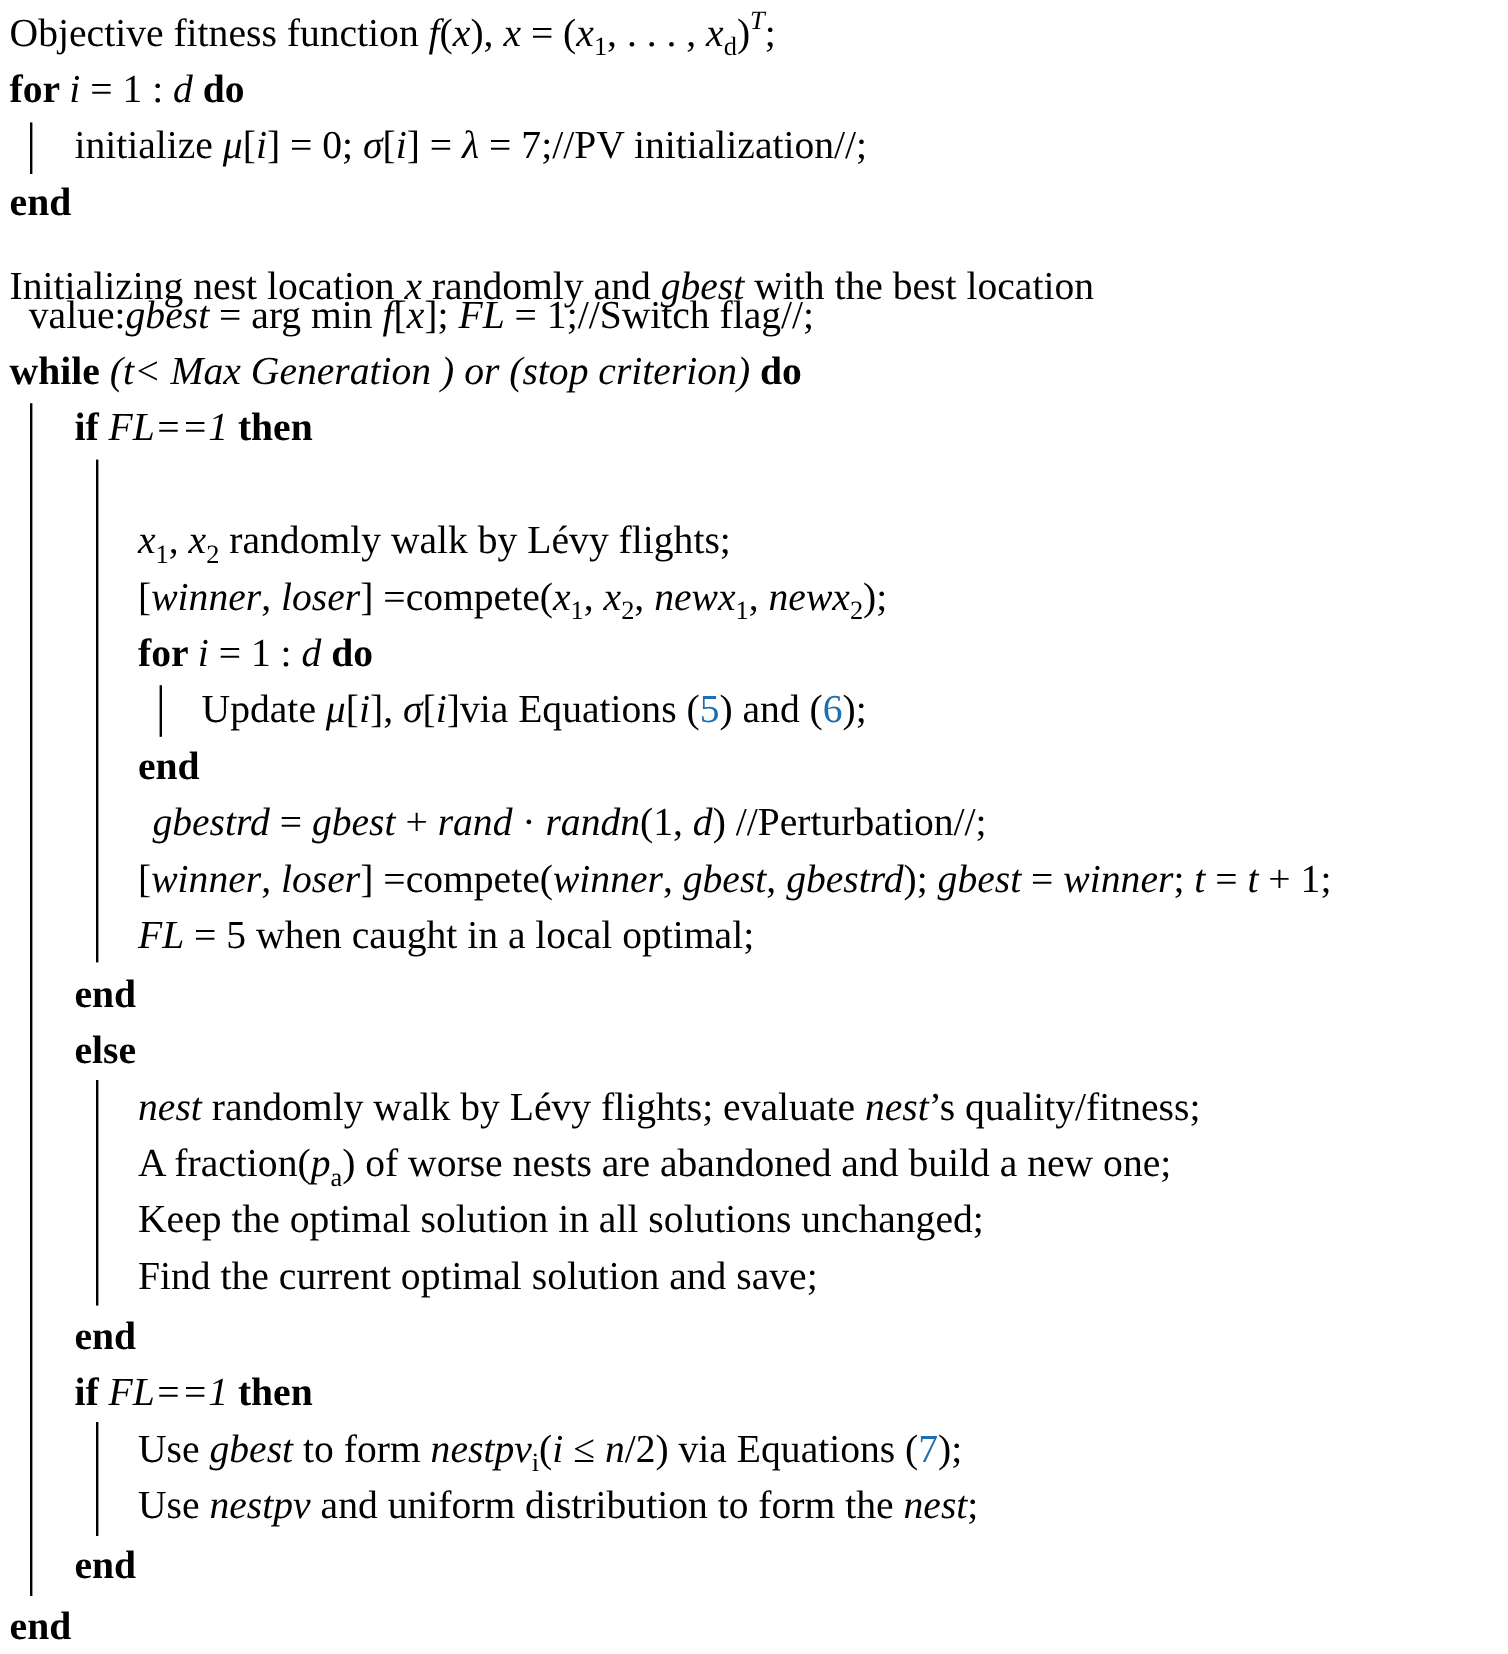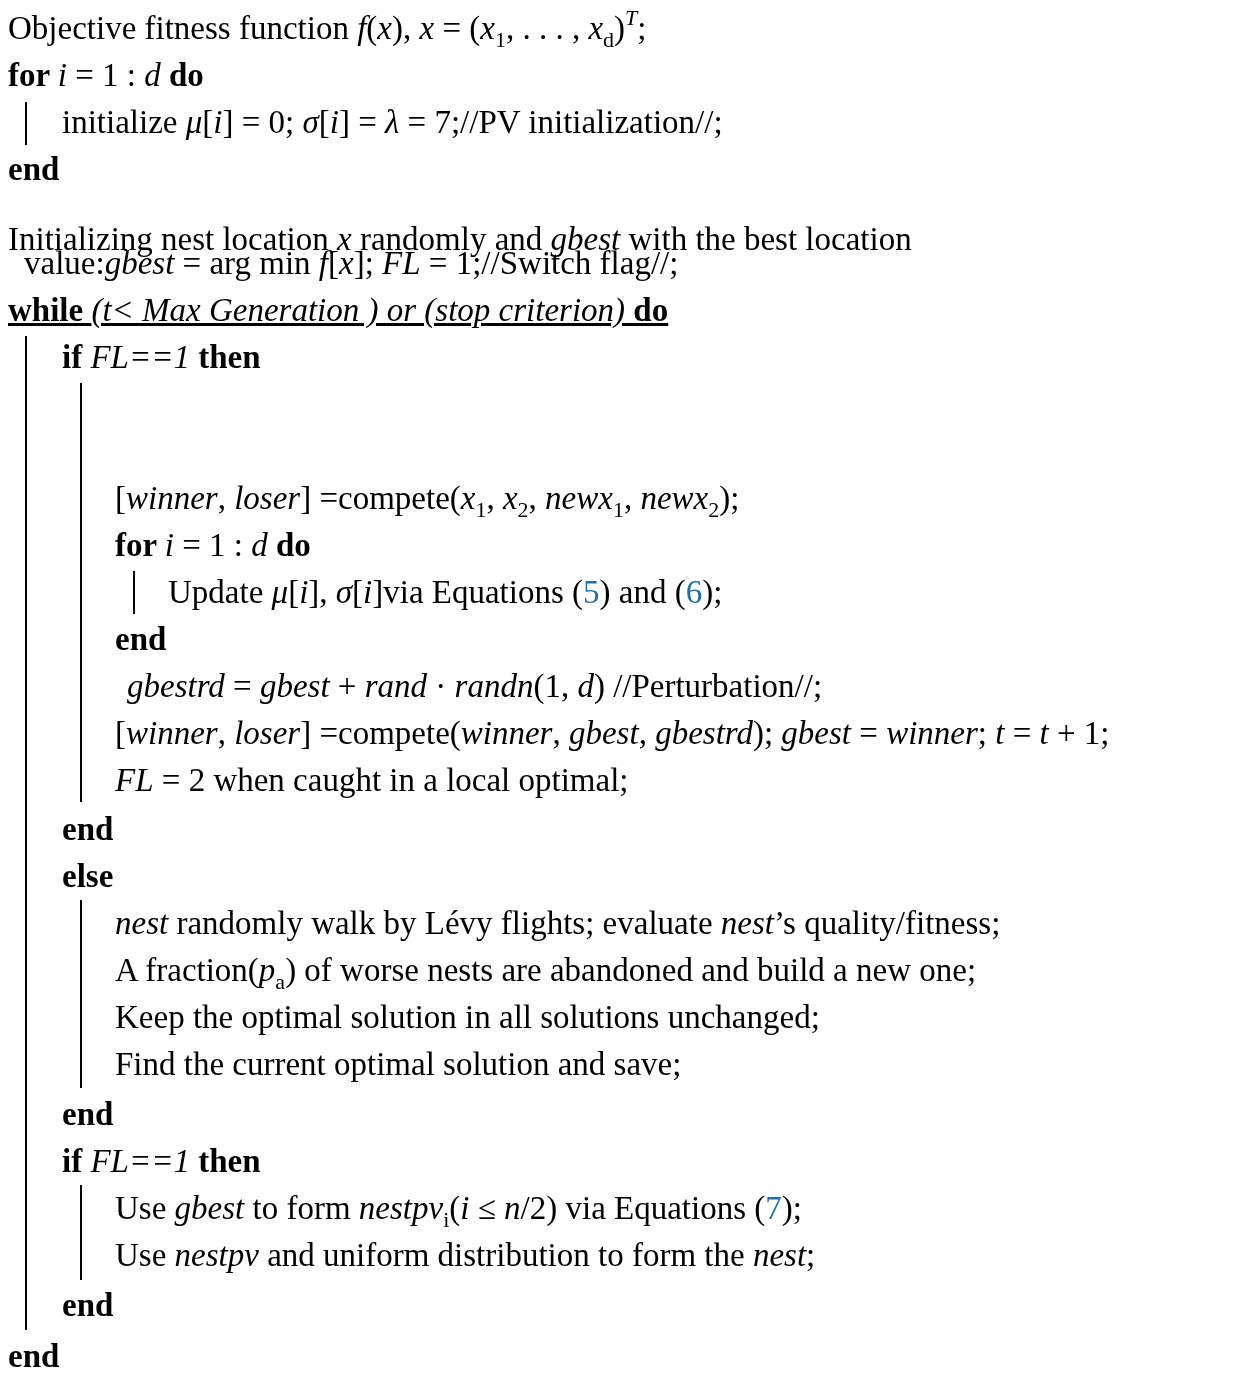--- a/index.html
+++ b/index.html
@@ -30,29 +30,30 @@
     <div class="bar" style="left: 80px; top: 383px; height: 419px;"></div>
     <div class="bar" style="left: 133px; top: 571px; height: 43px;"></div>
     <div class="bar" style="left: 80px; top: 900px; height: 188px;"></div>
     <div class="bar" style="left: 80px; top: 1185px; height: 95px;"></div>
     <div class="line" style="left: 8px; top: 8px;"><span>Objective fitness function </span><span class="seg-i">f</span><span>(</span><span class="seg-i">x</span><span>), </span><span class="seg-i">x</span><span> = (</span><span class="seg-i">x</span><span class="seg-sub">1</span><span>, . . . , </span><span class="seg-i">x</span><span class="seg-sub">d</span><span>)</span><span class="seg-sup">T</span><span>;</span></div>
     <div class="line" style="left: 8px; top: 55px;"><span class="seg-b">for </span><span class="seg-i">i</span><span> = 1 : </span><span class="seg-i">d</span><span class="seg-b"> do</span></div>
     <div class="line" style="left: 62px; top: 102px;"><span>initialize </span><span class="seg-i">μ</span><span>[</span><span class="seg-i">i</span><span>] = 0; </span><span class="seg-i">σ</span><span>[</span><span class="seg-i">i</span><span>] = </span><span class="seg-i">λ</span><span> = 7;//PV initialization//;</span></div>
     <div class="line" style="left: 8px; top: 149px;"><span class="seg-b">end</span></div>
     <div class="line" style="left: 8px; top: 196px; margin-top: 23px;"><span>Initializing nest location </span><span class="seg-i">x</span><span> randomly and </span><span class="seg-i">gbest</span><span> with the best location</span></div>
     <div class="line" style="left: 24px; top: 243px; text-align: center;"><span>value:</span><span class="seg-i">gbest</span><span> = arg min </span><span class="seg-i">f</span><span>[</span><span class="seg-i">x</span><span>]; </span><span class="seg-i">FL</span><span> = 1;//Switch flag//;</span></div>
-    <div class="line" style="left: 8px; top: 290px; text-decoration: underline;"><span class="seg-b">while </span><span class="seg-i">(t&lt; Max Generation ) or (stop criterion)</span><span class="seg-b"> do</span></div>
+    <div class="line" style="left: 8px; top: 290px;"><span class="seg-b">while </span><span class="seg-i">(t&lt; Max Generation ) or (stop criterion)</span><span class="seg-b"> do</span></div>
     <div class="line" style="left: 62px; top: 337px;"><span class="seg-b">if </span><span class="seg-i">FL==1</span><span class="seg-b"> then</span></div>
+    <div class="line" style="left: 115px; top: 431px;"><span class="seg-i">x</span><span class="seg-sub">1</span><span>, </span><span class="seg-i">x</span><span class="seg-sub">2</span><span> randomly walk by Lévy flights;</span></div>
     <div class="line" style="left: 115px; top: 478px;"><span>[</span><span class="seg-i">winner</span><span>, </span><span class="seg-i">loser</span><span>] =compete(</span><span class="seg-i">x</span><span class="seg-sub">1</span><span>, </span><span class="seg-i">x</span><span class="seg-sub">2</span><span>, </span><span class="seg-i">newx</span><span class="seg-sub">1</span><span>, </span><span class="seg-i">newx</span><span class="seg-sub">2</span><span>);</span></div>
     <div class="line" style="left: 115px; top: 525px;"><span class="seg-b">for </span><span class="seg-i">i</span><span> = 1 : </span><span class="seg-i">d</span><span class="seg-b"> do</span></div>
     <div class="line" style="left: 168px; top: 572px;"><span>Update </span><span class="seg-i">μ</span><span>[</span><span class="seg-i">i</span><span>], </span><span class="seg-i">σ</span><span>[</span><span class="seg-i">i</span><span>]via Equations (</span><a class="seg-link" style="color: rgb(31, 111, 176);">5</a><span>) and (</span><a class="seg-link" style="color: rgb(31, 111, 176);">6</a><span>);</span></div>
     <div class="line" style="left: 115px; top: 619px;"><span class="seg-b">end</span></div>
     <div class="line" style="left: 115px; top: 666px; margin-left: 12px;"><span class="seg-i">gbestrd</span><span> = </span><span class="seg-i">gbest</span><span> + </span><span class="seg-i">rand</span><span> · </span><span class="seg-i">randn</span><span>(1, </span><span class="seg-i">d</span><span>) //Perturbation//;</span></div>
     <div class="line" style="left: 115px; top: 713px;"><span>[</span><span class="seg-i">winner</span><span>, </span><span class="seg-i">loser</span><span>] =compete(</span><span class="seg-i">winner</span><span>, </span><span class="seg-i">gbest</span><span>, </span><span class="seg-i">gbestrd</span><span>); </span><span class="seg-i">gbest</span><span> = </span><span class="seg-i">winner</span><span>; </span><span class="seg-i">t</span><span> = </span><span class="seg-i">t</span><span> + 1;</span></div>
-    <div class="line" style="left: 115px; top: 760px;"><span class="seg-i">FL</span><span> = 2 when caught in a local optimal;</span></div>
+    <div class="line" style="left: 115px; top: 760px;"><span class="seg-i">FL</span><span> = 5 when caught in a local optimal;</span></div>
     <div class="line" style="left: 62px; top: 809px;"><span class="seg-b">end</span></div>
     <div class="line" style="left: 62px; top: 856px;"><span class="seg-b">else</span></div>
     <div class="line" style="left: 115px; top: 903px;"><span class="seg-i">nest</span><span> randomly walk by Lévy flights; evaluate </span><span class="seg-i">nest</span><span>’s quality/fitness;</span></div>
     <div class="line" style="left: 115px; top: 950px;"><span>A fraction(</span><span class="seg-i">p</span><span class="seg-sub">a</span><span>) of worse nests are abandoned and build a new one;</span></div>
     <div class="line" style="left: 115px; top: 997px; text-align: right;"><span>Keep the optimal solution in all solutions unchanged;</span></div>
     <div class="line" style="left: 115px; top: 1044px;"><span>Find the current optimal solution and save;</span></div>
     <div class="line" style="left: 62px; top: 1094px;"><span class="seg-b">end</span></div>
     <div class="line" style="left: 62px; top: 1141px;"><span class="seg-b">if </span><span class="seg-i">FL==1</span><span class="seg-b"> then</span></div>
     <div class="line" style="left: 115px; top: 1188px;"><span>Use </span><span class="seg-i">gbest</span><span> to form </span><span class="seg-i">nestpv</span><span class="seg-sub">i</span><span>(</span><span class="seg-i">i</span><span> ≤ </span><span class="seg-i">n</span><span>/2) via Equations (</span><a class="seg-link" style="color: rgb(31, 111, 176);">7</a><span>);</span></div>
     <div class="line" style="left: 115px; top: 1235px;"><span>Use </span><span class="seg-i">nestpv</span><span> and uniform distribution to form the </span><span class="seg-i">nest</span><span>;</span></div>

